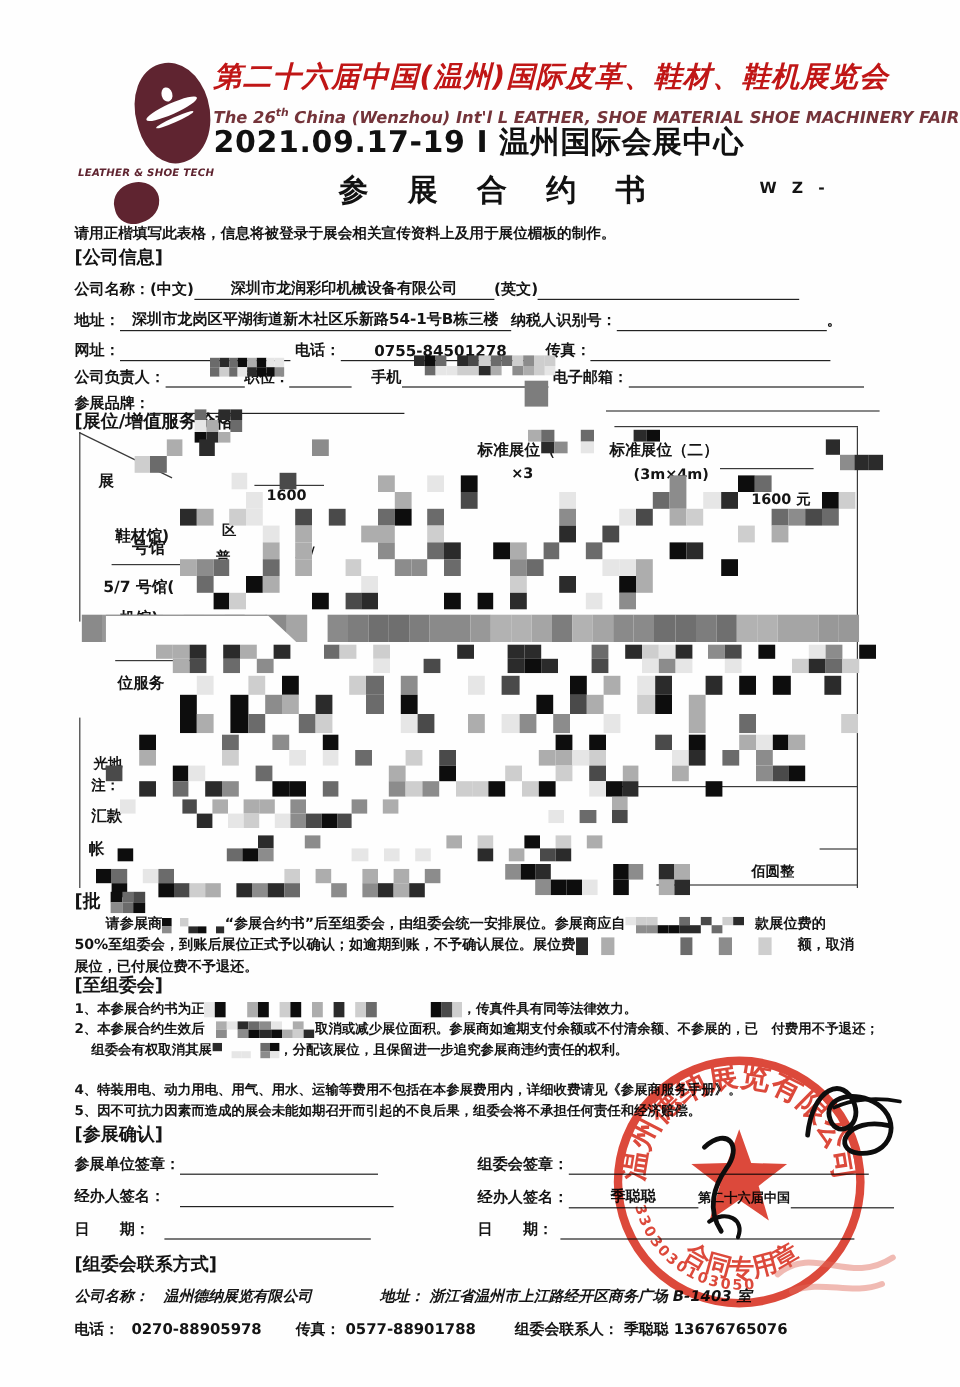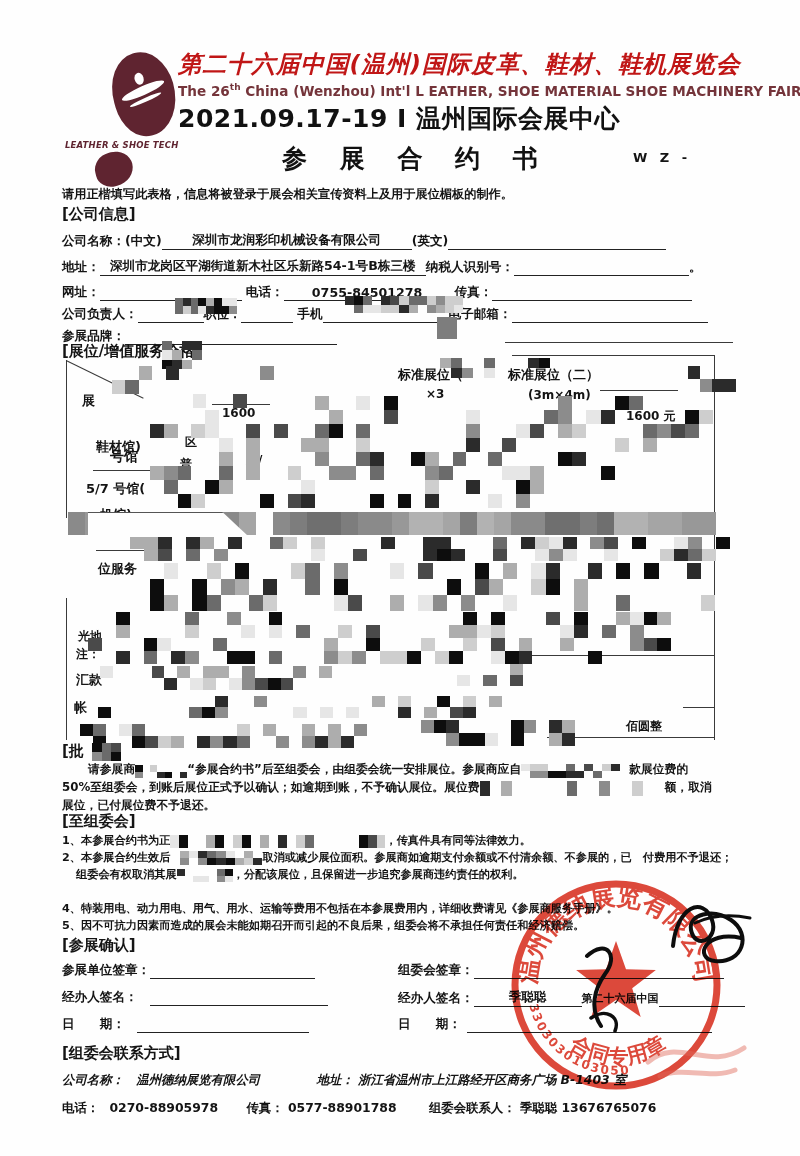--- a/index.html
+++ b/index.html
@@ -36,21 +36,21 @@
     <div id="logo-sole">
       <div class="swoosh" style="left:8px;top:34px;width:46px;height:9px;transform:rotate(-8deg);"></div>
       <div class="swoosh" style="left:14px;top:46px;width:34px;height:4px;transform:rotate(-8deg);"></div>
       <div class="swoosh" style="left:26px;top:20px;width:9px;height:12px;border-radius:50%;"></div>
     </div>
     <div class="abs b" style="left:-20px;top:88px;width:175px;font-size:8.5px;font-style:italic;color:#5f2430;letter-spacing:.2px;">LEATHER &amp; SHOE TECH</div>
     <div id="logo-heel"></div>
   </div>
 
   <div class="abs b red" style="left:178px;top:48px;font-size:23.5px;letter-spacing:1px;font-style:italic;">第二十六届中国(温州)国际皮革、鞋材、鞋机展览会</div>
-  <div class="abs b maroon" style="left:178px;top:82px;font-size:13.6px;"><span>The 26</span><sup style="font-size:9px;">th</sup><span> China (Wenzhou) Int'l L EATHER, SHOE MATERIAL SHOE MACHINERY FAIR</span></div>
+  <div class="abs b maroon" style="left:178px;top:90px;font-size:13.6px;font-style:italic;"><span>The 26</span><sup style="font-size:9px;">th</sup><span> China (Wenzhou) Int'l L EATHER, SHOE MATERIAL SHOE MACHINERY FAIR</span></div>
   <div class="abs b" style="left:178px;top:102px;font-size:25px;letter-spacing:.5px;color:#111;">2021.09.17-19 Ⅰ 温州国际会展中心</div>
   <div class="abs b" style="left:282px;top:142px;font-size:25px;letter-spacing:12px;color:#111;">参 展 合 约 书</div>
   <div class="abs b" style="left:633px;top:150px;font-size:13px;letter-spacing:4px;">W Z -</div>
 
   <div class="abs b" style="left:62px;top:186px;font-size:12.2px;">请用正楷填写此表格，信息将被登录于展会相关宣传资料上及用于展位楣板的制作。</div>
 
   <div class="abs b" style="left:62px;top:205px;font-size:15px;">[公司信息]</div>
 
   <div class="abs b" style="left:62px;top:232px;font-size:12.6px;">
     <span>公司名称：</span><span>(中文)</span><span class="ult" style="min-width:238px;">深圳市龙润彩印机械设备有限公司</span><span>(英文)</span><span class="ul" style="width:218px;"></span>
@@ -58,21 +58,21 @@
 
   <div class="abs b" style="left:62px;top:258px;font-size:12.6px;">
     <span>地址：</span><span class="ult" style="min-width:320px;padding:0 3px;">深圳市龙岗区平湖街道新木社区乐新路54-1号B栋三楼</span><span>纳税人识别号：</span><span class="ul" style="width:175px;"></span><span>。</span>
   </div>
 
   <div class="abs b" style="left:62px;top:284px;font-size:12.6px;">
     <span>网址：</span><span class="ul" style="width:142px;"></span><span style="margin-left:4px;">电话：</span><span class="ult" style="min-width:155px;">0755-84501278</span><span style="margin-left:4px;">传真：</span><span class="ul" style="width:200px;"></span>
   </div>
 
   <div class="abs b" style="left:62px;top:306px;font-size:12.6px;">
-    <span>公司负责人：</span><span class="ul" style="width:66px;"></span><span>职位：</span><span class="ul" style="width:52px;"></span><span style="margin-left:4px;">手机</span><span class="ul" style="width:122px;"></span><span style="margin-left:4px;">电子邮箱：</span><span class="ul" style="width:196px;"></span>
+    <span>公司负责人：</span><span class="ul" style="width:66px;"></span><span>职位：</span><span class="ul" style="width:52px;"></span><span style="margin-left:16px;">手机</span><span class="ul" style="width:122px;"></span><span style="margin-left:4px;">电子邮箱：</span><span class="ul" style="width:196px;"></span>
   </div>
 
   <div class="abs b" style="left:62px;top:328px;font-size:12.6px;">
     <span>参展品牌：</span><span class="ul" style="width:212px;"></span>
   </div>
   <div class="hline" style="left:505px;top:342px;width:228px;"></div>
 
   <div class="mosaic" style="left: 175px; top: 298px; width: 62px; height: 16px; display: grid; grid-template-columns: repeat(8, 1fr); grid-template-rows: repeat(2, 1fr);">
       <div style="background: rgb(107, 107, 107);"></div>
       <div style="background: rgb(43, 43, 43);"></div>

